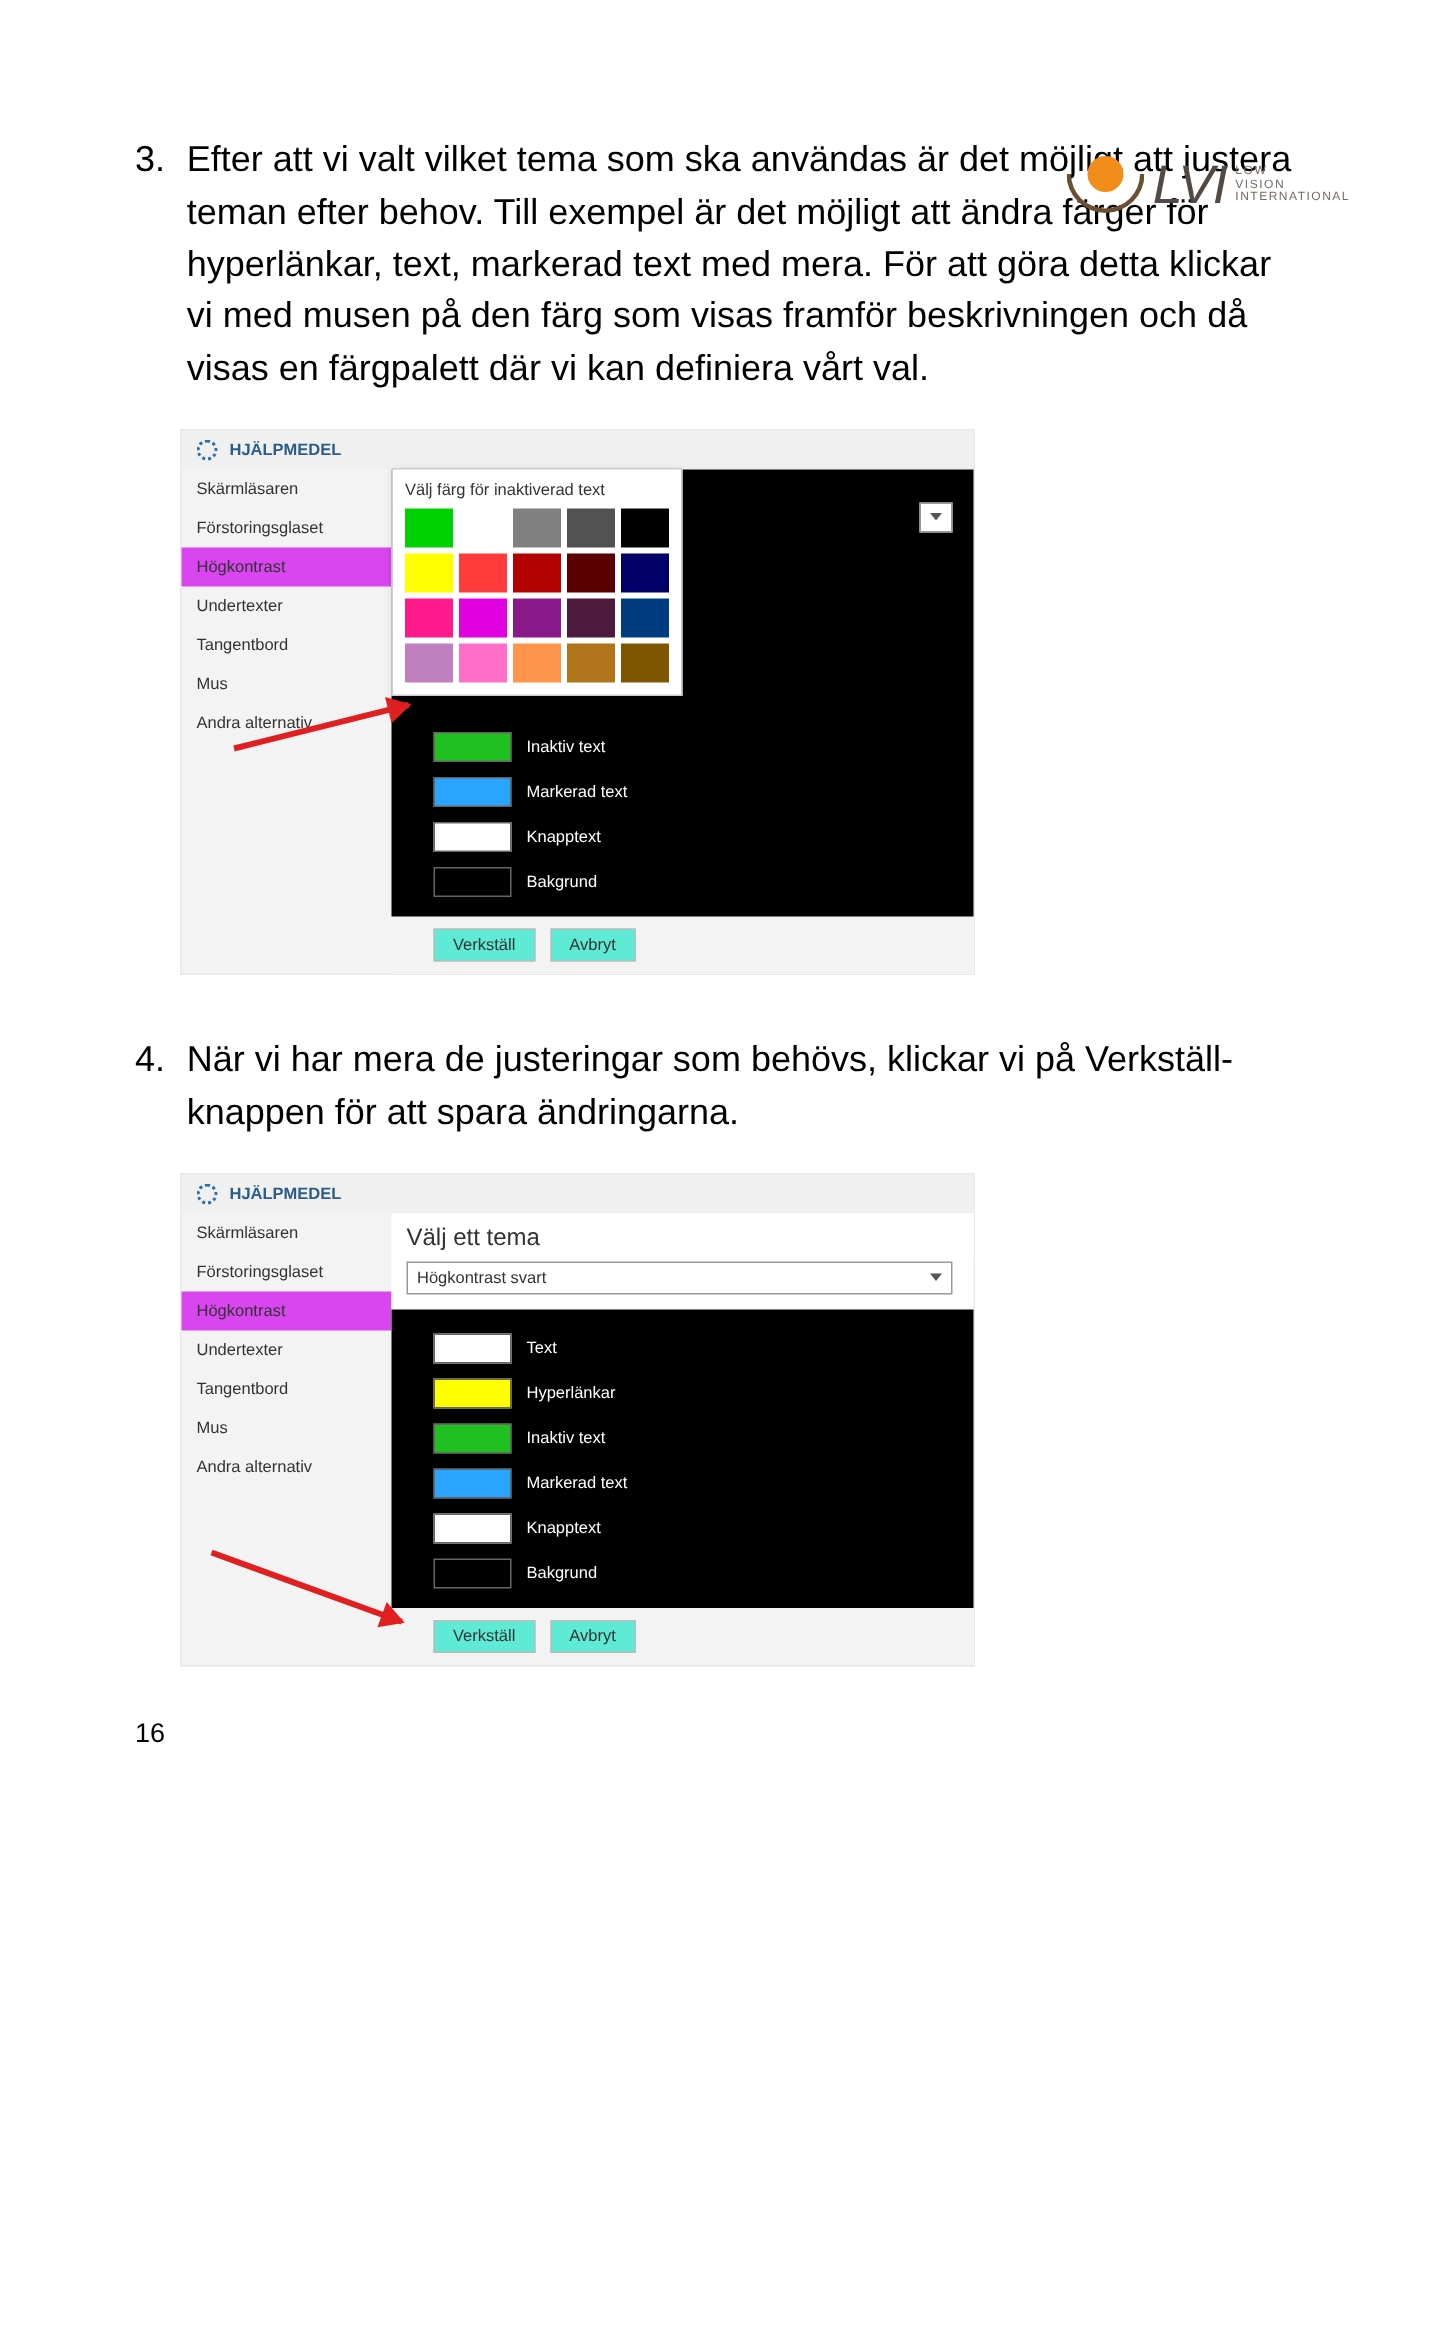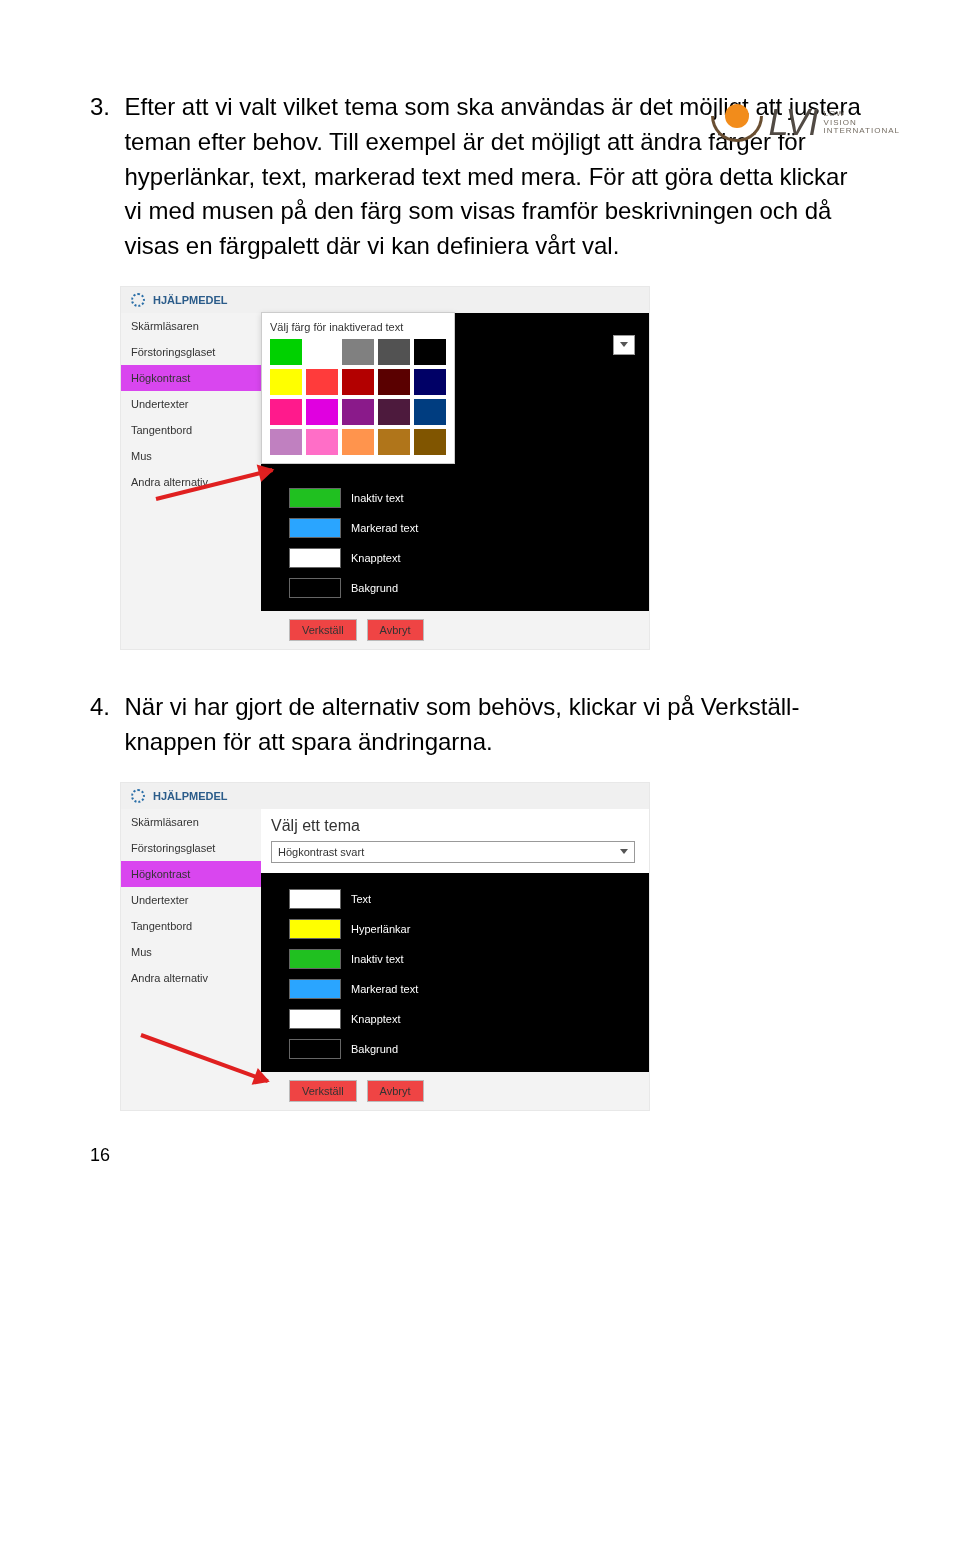--- a/index.html
+++ b/index.html
@@ -72,21 +72,21 @@
     padding: 4px 6px; display: flex; justify-content: space-between; align-items: center;
     font-size: 11px; color: #333;
   }
   .chev { width: 0; height: 0; border-left: 4px solid transparent; border-right: 4px solid transparent; border-top: 5px solid #555; }
 
   .row { display: flex; align-items: center; padding: 5px 10px 5px 28px; gap: 10px; }
   .swatch { width: 52px; height: 20px; border: 1px solid #666; }
   .row-lbl { font-size: 11px; }
 
   .btnrow { background: #f3f3f3; display: flex; gap: 10px; padding: 8px 14px 8px 28px; }
-  .wbtn { background: #ef4444; border: 1px solid #bbb; padding: 4px 12px; font-size: 11px; }
+  .wbtn { background: #5eead4; border: 1px solid #bbb; padding: 4px 12px; font-size: 11px; }
 
   
   .popup {
     position: absolute; top: 0; left: 0; background: #fff;
     border: 1px solid #ccc; padding: 8px; z-index: 5;
     box-shadow: 0 2px 6px rgba(0,0,0,.15);
   }
   .popup-lbl { font-size: 11px; margin-bottom: 6px; color: #333; }
   .swatch-grid { display: grid; grid-template-columns: repeat(5, 32px); gap: 4px; }
   .sw { width: 32px; height: 26px; }
@@ -197,21 +197,21 @@
         <div class="btnrow">
           <div class="wbtn">Verkställ</div>
           <div class="wbtn">Avbryt</div>
         </div>
       </div>
     </div>
   </div>
 
   <div class="para-block" style="margin-top:40px;">
     <span class="list-num">4.</span>
-    <span class="list-body">När vi har gjort de alternativ som behövs, klickar vi på Verkställ-knappen för att spara ändringarna.</span>
+    <span class="list-body">När vi har mera de justeringar som behövs, klickar vi på Verkställ-knappen för att spara ändringarna.</span>
   </div>
 
   <div class="shot">
     <div class="shot-hdr">
       <span class="gear"></span>
       <span>HJÄLPMEDEL</span>
     </div>
     <div class="shot-body">
       <div class="sidebar">
         <div class="side-item">Skärmläsaren</div>

